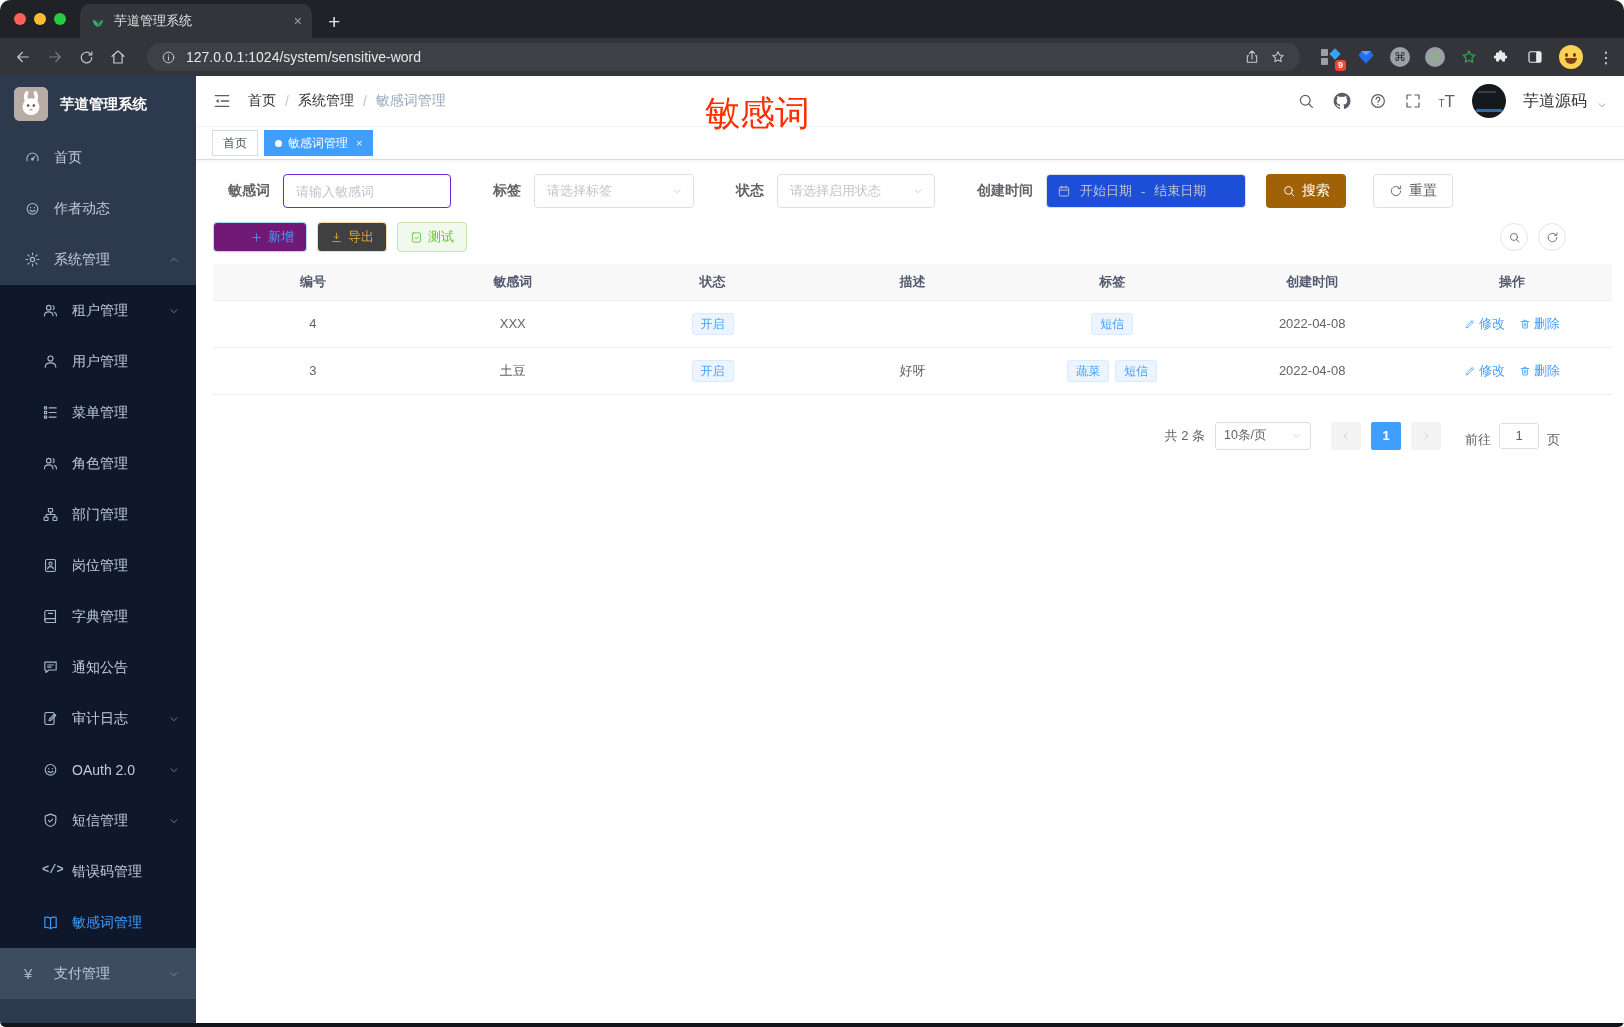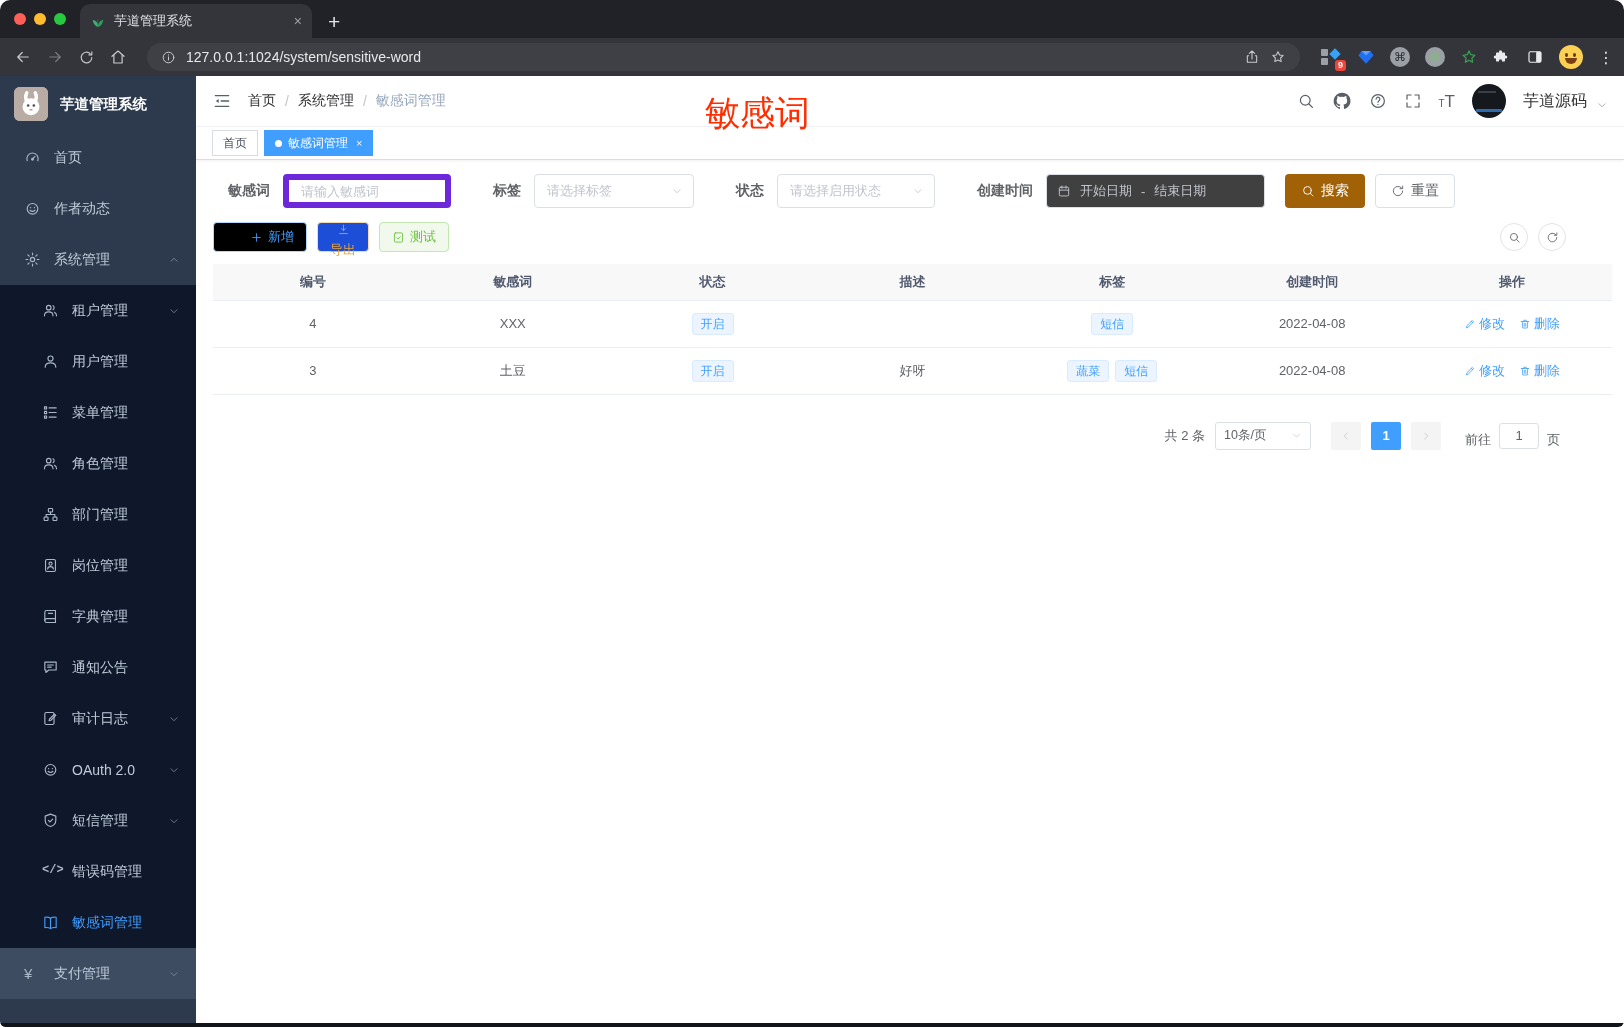--- a/index.html
+++ b/index.html
@@ -87,41 +87,41 @@
   .tabsbar{height:33px;display:flex;align-items:center;gap:6px;padding:0 16px;border-bottom:1px solid #d8dce5;box-shadow:0 1px 3px rgba(0,21,41,.06);}
   .page-tab{height:26px;border:1px solid #d8dce5;background:#fff;color:#495060;font-size:12px;display:inline-flex;align-items:center;gap:6px;padding:0 10px;cursor:pointer;}
   .page-tab.active{background:#409eff;border-color:#409eff;color:#fff;}
   .page-tab .dot{width:7px;height:7px;border-radius:50%;background:#fff;display:inline-block;}
   .page-tab .tx{font-size:11px;margin-left:2px;opacity:.9;cursor:pointer;}
 
   .content{flex:1;padding:14px 12px 0 17px;position:relative;}
   .filterbar{display:flex;align-items:center;font-size:14px;color:#606266;padding-left:15px;}
   .f-label{font-weight:700;margin-right:13px;white-space:nowrap;}
   .f-group{display:flex;align-items:center;margin-right:42px;}
-  .inp{height:34px;border:6px solid #6d28d9;border-radius:4px;padding:0 12px;font-size:13px;color:#606266;width:168px;outline:none;background:#fff;}
+  .inp{height:34px;border:1px solid #6d28d9;border-radius:4px;padding:0 12px;font-size:13px;color:#606266;width:168px;outline:none;background:#fff;}
   .inp::placeholder{color:#c0c4cc;}
   .sel{height:34px;border:1px solid #dcdfe6;border-radius:4px;display:flex;align-items:center;justify-content:space-between;padding:0 10px 0 12px;color:#c0c4cc;font-size:13px;background:#fff;cursor:pointer;}
   .sel .caret{width:12px;height:12px;color:#c0c4cc;display:inline-flex;}
   .sel .caret svg{width:100%;height:100%;}
   .w-tag{width:160px;}.w-status{width:158px;text-align:right;}
-  .daterange{width:219px;height:34px;border:1px solid #dcdfe6;border-radius:4px;display:flex;align-items:center;gap:9px;padding:0 10px;color:#c0c4cc;font-size:13px;background:#404040;cursor:pointer;}
+  .daterange{width:200px;height:34px;border:1px solid #dcdfe6;border-radius:4px;display:flex;align-items:center;gap:9px;padding:0 10px;color:#c0c4cc;font-size:13px;background:#1d4ed8;cursor:pointer;}
   .daterange .cal{width:14px;height:14px;color:#c0c4cc;display:inline-flex;}
   .daterange .cal svg{width:100%;height:100%;}
   .btn{height:34px;border-radius:4px;display:inline-flex;align-items:center;gap:6px;padding:0 15px;font-size:14px;cursor:pointer;border:1px solid transparent;}
   .btn .bic{width:14px;height:14px;display:inline-flex;}
   .btn .bic svg{width:100%;height:100%;}
   .btn-search{background:#a16207;color:#fff;margin-left:10px;}
-  .btn-reset{background:#fff;border-color:#dcdfe6;color:#606266;margin-left:10px;}
+  .btn-reset{background:#fff;border-color:#dcdfe6;color:#606266;margin-left:27px;}
 
   .actionbar{margin-top:14px;display:flex;align-items:center;gap:10px;}
   .btn-mini{height:30px;border-radius:4px;padding:0 12px;font-size:13px;display:inline-flex;align-items:center;gap:5px;cursor:pointer;border:1px solid;}
   .btn-mini .bic{width:13px;height:13px;display:inline-flex;}
   .btn-mini .bic svg{width:100%;height:100%;}
-  .btn-add{background:#000000;border-color:#b3d8ff;color:#409eff;padding-left:36px;}
-  .btn-export{background:#1d4ed8;border-color:#f5dab1;color:#e6a23c;flex-direction:column;}
+  .btn-add{background:#701a75;border-color:#b3d8ff;color:#409eff;padding-left:36px;}
+  .btn-export{background:#404040;border-color:#f5dab1;color:#e6a23c;}
   .btn-test{background:#f0f9eb;border-color:#c2e7b0;color:#67c23a;}
   .circles{margin-left:auto;display:flex;gap:10px;margin-right:46px;}
   .circle-btn{width:28px;height:28px;border-radius:50%;border:1px solid #e0e3e9;background:#fff;color:#606266;display:inline-flex;align-items:center;justify-content:center;cursor:pointer;}
   .circle-btn .bic{width:13px;height:13px;display:inline-flex;}
   .circle-btn .bic svg{width:100%;height:100%;}
 
   table.grid{width:100%;border-collapse:collapse;table-layout:fixed;margin-top:12px;}
   table.grid th{background:#f8f8f9;height:36px;font-size:13px;color:#515a6e;font-weight:700;text-align:center;border-bottom:1px solid #ebeef5;}
   table.grid td{height:47px;text-align:center;font-size:13px;color:#606266;border-bottom:1px solid #ebeef5;background:#fff;}
   .tag{display:inline-block;height:22px;line-height:20px;padding:0 8px;font-size:12px;border-radius:3px;background:#ecf5ff;border:1px solid #d9ecff;color:#409eff;margin:0 3px;}

